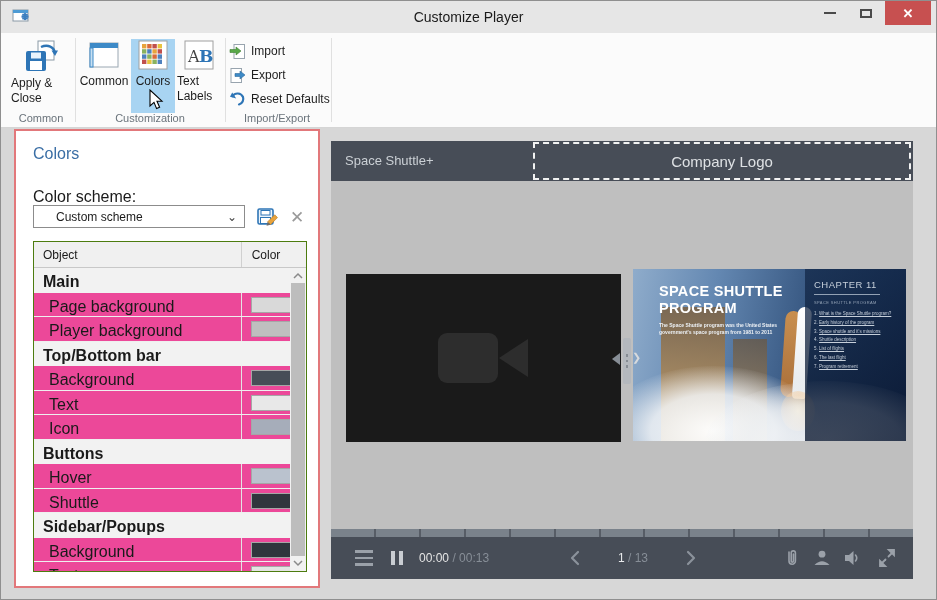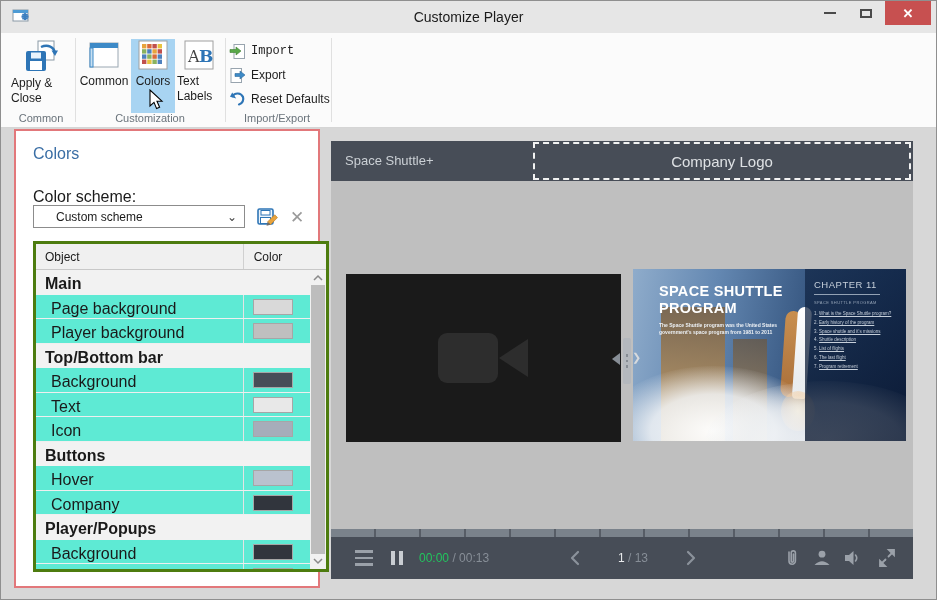--- a/index.html
+++ b/index.html
@@ -34,21 +34,21 @@
   .panel-title { position:absolute; left:17px; top:14px; font-size:16px; color:#3A6EA5; }
   .scheme-label { position:absolute; left:17px; top:57px; font-size:16px; color:#1A1A1A; }
   .scheme-select { position:absolute; left:17px; top:74px; width:212px; height:23px; background:#fff; border:1px solid #8C8C8C; display:flex; align-items:center; padding-left:22px; font-size:12px; color:#1A1A1A; }
   .scheme-chevron { position:absolute; right:7px; top:4px; color:#444; font-size:12px; }
   .icon-btn { position:absolute; top:75px; width:22px; height:22px; display:flex; align-items:center; justify-content:center; }
   .save-scheme { left:240px; }
   .del-scheme { left:270px; }
   .del-x { color:#9A9A9A; font-size:17px; line-height:1; }
 
   
-  .ctable { position:absolute; left:17px; top:110px; width:296px; height:331px; border:3px solid #4d7c0f; background:#5eead4; overflow:hidden; }
+  .ctable { position:absolute; left:17px; top:110px; width:274px; height:331px; border:1px solid #4d7c0f; background:#ec4899; overflow:hidden; }
   .thead { position:absolute; top:0; left:0; right:0; height:26px; background:#F0F0F0; border-bottom:1px solid #C8C8C8; font-size:12px; color:#1A1A1A; }
   .th-object { position:absolute; left:9px; top:6px; }
   .th-color { position:absolute; left:207px; width:50px; top:6px; text-align:center; }
   .th-div { position:absolute; left:207px; top:0; bottom:0; width:1px; background:#D0D0D0; }
   .tbody { position:absolute; top:26px; left:0; right:16px; bottom:0; }
   .trow { position:relative; height:24.5px; width:100%; }
   .trow.group { background:#F2F2F2; font-weight:bold; }
   .trow.group .tlabel { left:9px; }
   .trow.item { border-bottom:1px solid #EFEFEF; }
   .tlabel { position:absolute; left:15px; top:5px; font-size:16px; color:#1A1A1A; white-space:nowrap; }
@@ -101,21 +101,21 @@
   .toc-item .t { text-decoration:underline; }
 
   
   .seekbar { position:absolute; left:330px; top:528px; width:582px; height:8px; background:#575D66; display:flex; gap:2px; }
   .seg { flex:1; background:#7A828B; }
   .controlbar { position:absolute; left:330px; top:536px; width:582px; height:42px; background:#474D57; }
   .cb-icon { position:absolute; top:0; height:42px; display:flex; align-items:center; justify-content:center; }
   .hamburger i { display:block; width:18px; height:2.5px; background:#9BA1A9; margin:2px 0; }
   .pause i { display:inline-block; width:4px; height:14px; background:#C9CDD2; margin:0 2px; }
   .time { position:absolute; left:88px; top:14px; font-size:12px; color:#878E97; }
-  .time .cur { color:#22c55e; }
+  .time .cur { color:#e5e5e5; }
   .pagenav { position:absolute; left:272px; top:14px; width:60px; text-align:center; font-size:12px; color:#878E97; }
   .pagenav .cur { color:#E8EAEC; }
   .chev { stroke:#8B929B; stroke-width:2.2; fill:none; stroke-linecap:round; stroke-linejoin:round; }
 
   
   .cursor { position:absolute; left:148px; top:88px; z-index:50; }
 </style>
 </head>
 <body>
 
@@ -202,21 +202,21 @@
         <rect x="2" y="2" width="28" height="28" fill="#FFFFFF" stroke="#A0A0A0"></rect>
         <text x="5" y="23" font-family="DejaVu Serif, serif" font-size="16" fill="#444444">A</text>
         <text x="16" y="23" font-family="DejaVu Serif, serif" font-size="17" font-weight="bold" fill="#2E75B6">B</text>
       </svg>
       <div class="blabel">Text Labels</div>
     </div>
     <div class="rgroup-label" style="left:76px; width:146px;">Customization</div>
 
     <div class="rsep" style="left:224px;"></div>
 
-    <div class="small-btn" style="top:8px;font-family:Liberation Mono, monospace;">
+    <div class="small-btn" style="top:8px;">
       <svg width="17" height="17" viewBox="0 0 17 17">
         <rect x="5" y="1.5" width="10.5" height="14" fill="#FFFFFF" stroke="#98A4AE"></rect>
         <path d="M1 6.5 L7 6.5 L7 4 L12 8 L7 12 L7 9.5 L1 9.5 Z" fill="#58A848" stroke="#3E7D33" stroke-width="0.6"></path>
       </svg>
       <span>Import</span>
     </div>
     <div class="small-btn" style="top:32px;">
       <svg width="17" height="17" viewBox="0 0 17 17">
         <rect x="2" y="1.5" width="10.5" height="14" fill="#FFFFFF" stroke="#98A4AE"></rect>
         <path d="M6 6.5 L11 6.5 L11 4 L16 8 L11 12 L11 9.5 L6 9.5 Z" fill="#3D8AC7" stroke="#2E6A9C" stroke-width="0.6"></path>
@@ -297,26 +297,26 @@
           </div>
           <div class="trow group">
             <span class="tlabel">Buttons</span>
           </div>
           <div class="trow item">
             <span class="tlabel">Hover</span>
             <span class="tcoldiv"></span>
             <span class="swatch" style="background: rgb(186, 194, 206);"></span>
           </div>
           <div class="trow item">
-            <span class="tlabel">Company</span>
+            <span class="tlabel">Shuttle</span>
             <span class="tcoldiv"></span>
             <span class="swatch" style="background: rgb(49, 53, 61);"></span>
           </div>
           <div class="trow group">
-            <span class="tlabel">Player/Popups</span>
+            <span class="tlabel">Sidebar/Popups</span>
           </div>
           <div class="trow item">
             <span class="tlabel">Background</span>
             <span class="tcoldiv"></span>
             <span class="swatch" style="background: rgb(49, 53, 61);"></span>
           </div>
           <div class="trow item">
             <span class="tlabel">Text</span>
             <span class="tcoldiv"></span>
             <span class="swatch" style="background: rgb(227, 227, 227);"></span>

